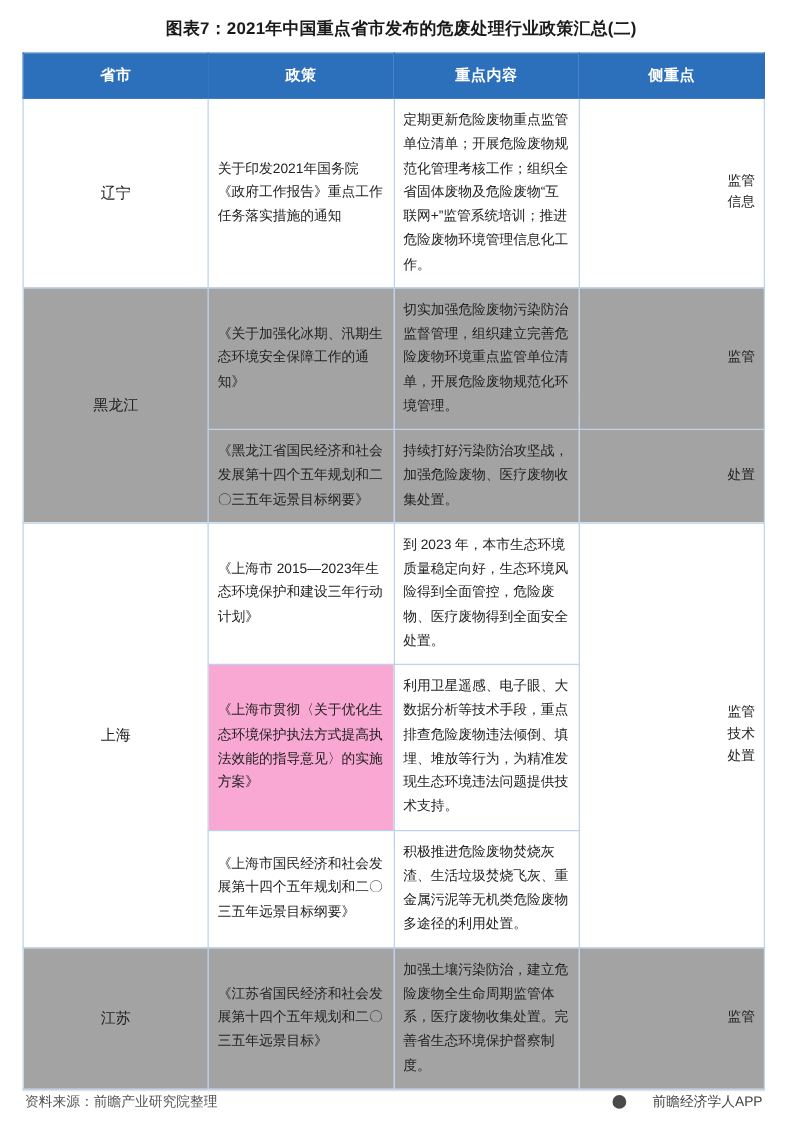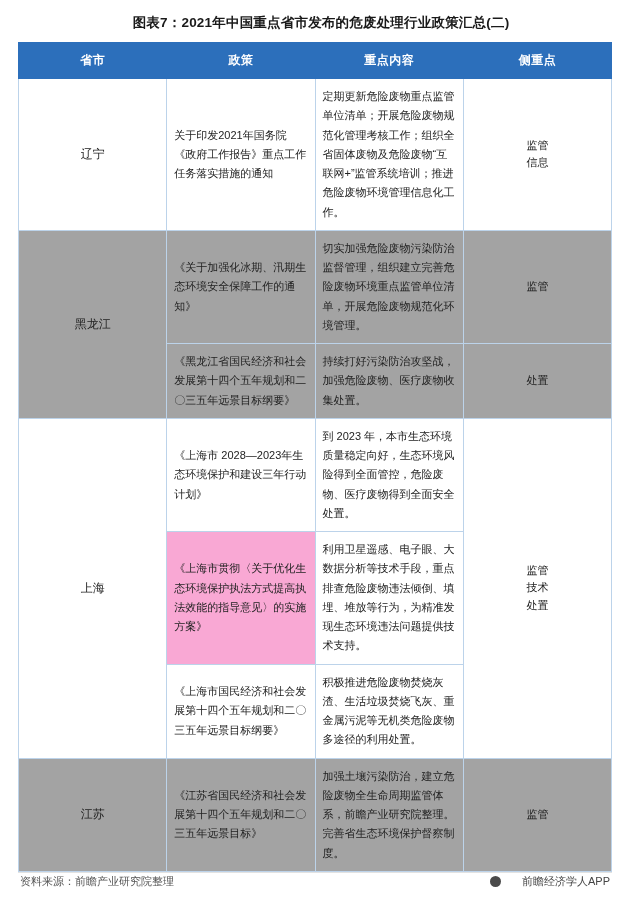--- a/index.html
+++ b/index.html
@@ -63,21 +63,21 @@
   }
   td.policy {
     width: 120px;
     text-align: left;
   }
   td.content {
     text-align: left;
   }
   td.focus {
     width: 54px;
-    text-align: center;
+    text-align: right;
     font-size: 11px;
     line-height: 1.6;
   }
   tr.alt td { background: #a3a3a3; }
   tr.plain td { background: #ffffff; }
 
   .watermark {
     position: absolute;
     color: rgba(150,150,150,0.16);
     font-size: 15px;
@@ -165,37 +165,37 @@
           <td class="focus">监管</td>
         </tr>
         <tr class="alt">
           <td class="policy">《黑龙江省国民经济和社会发展第十四个五年规划和二〇三五年远景目标纲要》</td>
           <td class="content">持续打好污染防治攻坚战，加强危险废物、医疗废物收集处置。</td>
           <td class="focus">处置</td>
         </tr>
 
         <tr class="plain">
           <td class="prov" rowspan="3">上海</td>
-          <td class="policy">《上海市 2028—2023年生态环境保护和建设三年行动计划》</td>
+          <td class="policy">《上海市 2015—2023年生态环境保护和建设三年行动计划》</td>
           <td class="content">到 2023 年，本市生态环境质量稳定向好，生态环境风险得到全面管控，危险废物、医疗废物得到全面安全处置。</td>
           <td class="focus" rowspan="3">监管<br>技术<br>处置</td>
         </tr>
         <tr class="plain">
           <td class="policy" style="background:#f9a8d4;">《上海市贯彻〈关于优化生态环境保护执法方式提高执法效能的指导意见〉的实施方案》</td>
           <td class="content">利用卫星遥感、电子眼、大数据分析等技术手段，重点排查危险废物违法倾倒、填埋、堆放等行为，为精准发现生态环境违法问题提供技术支持。</td>
         </tr>
         <tr class="plain">
           <td class="policy">《上海市国民经济和社会发展第十四个五年规划和二〇三五年远景目标纲要》</td>
           <td class="content">积极推进危险废物焚烧灰渣、生活垃圾焚烧飞灰、重金属污泥等无机类危险废物多途径的利用处置。</td>
         </tr>
 
         <tr class="alt">
           <td class="prov">江苏</td>
           <td class="policy">《江苏省国民经济和社会发展第十四个五年规划和二〇三五年远景目标》</td>
-          <td class="content">加强土壤污染防治，建立危险废物全生命周期监管体系，前瞻产业研究院整理。完善省生态环境保护督察制度。</td>
+          <td class="content">加强土壤污染防治，建立危险废物全生命周期监管体系，医疗废物收集处置。完善省生态环境保护督察制度。</td>
           <td class="focus">监管</td>
         </tr>
 
       </tbody>
     </table>
   </div>
 
   <div class="hr-line"></div>
 
   <div class="footer">

